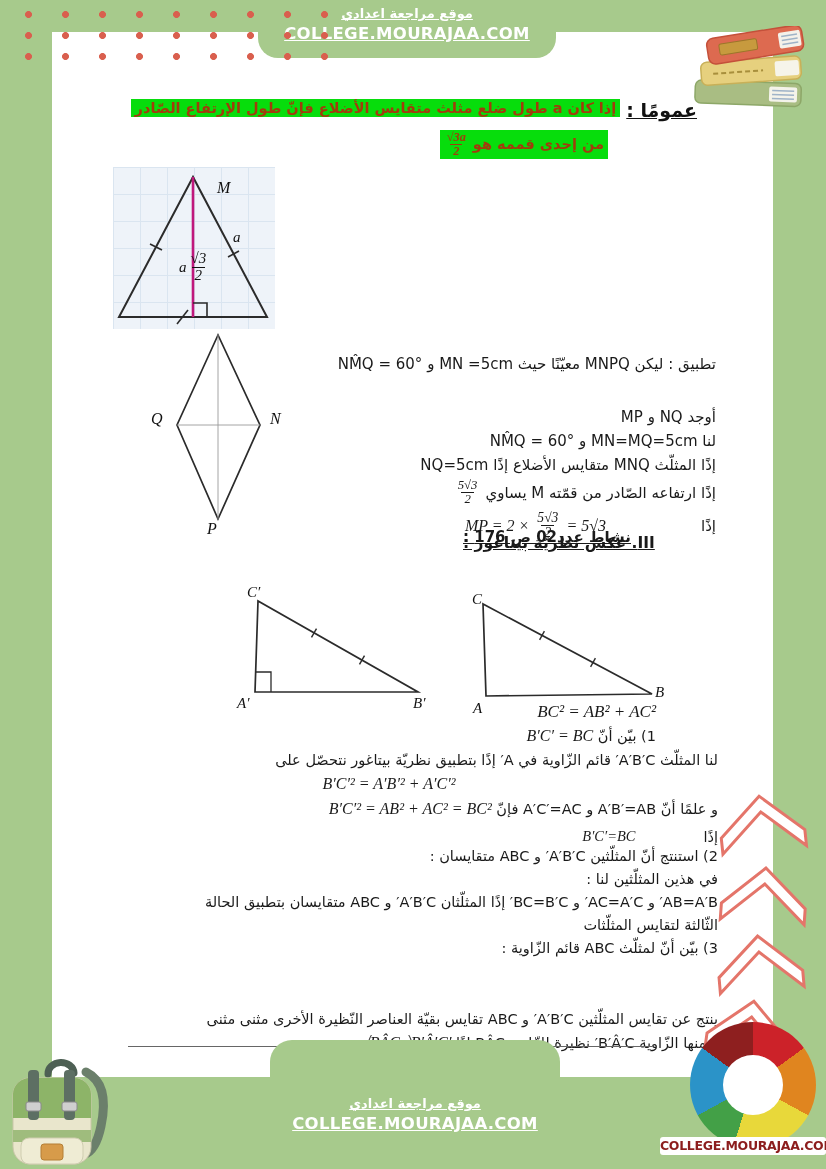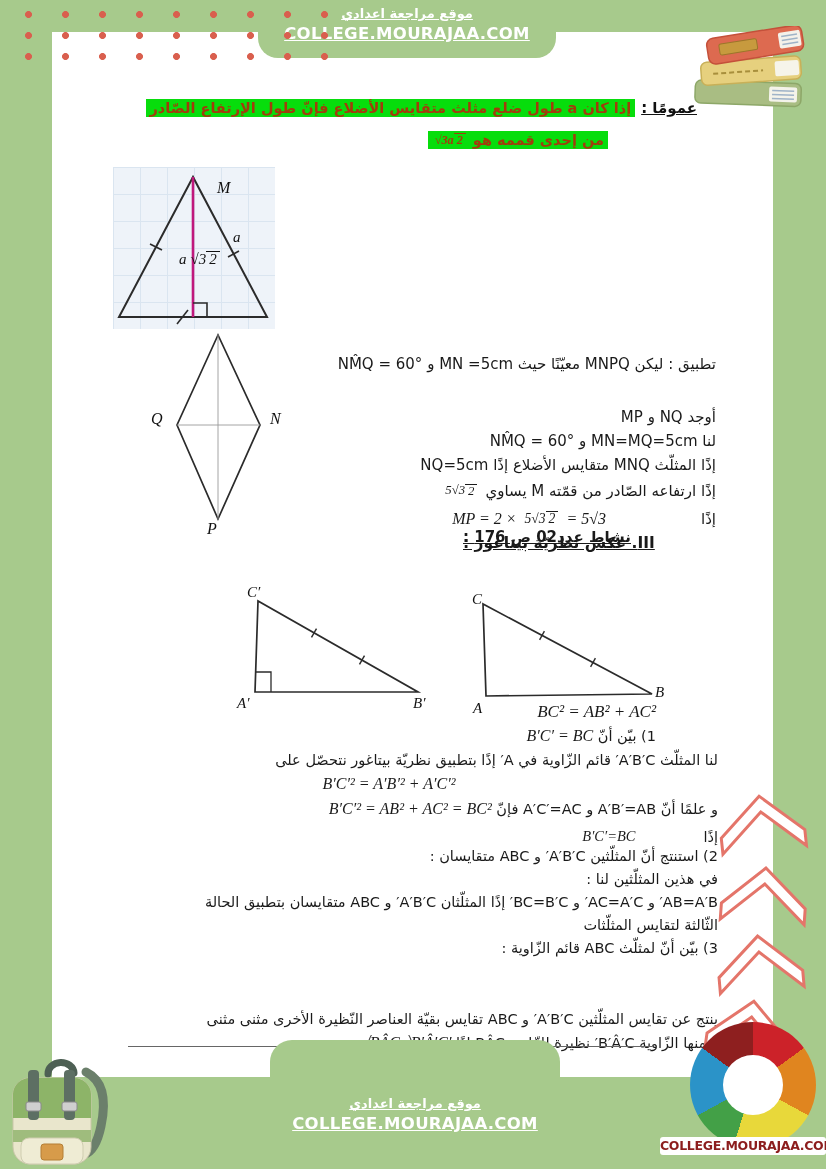--- a/index.html
+++ b/index.html
@@ -23,25 +23,25 @@
   .top-tab{left:258px;top:0;width:298px;height:58px;border-radius:0 0 20px 20px;}
   .bottom-tab{left:270px;top:1040px;width:290px;height:129px;border-radius:22px 22px 0 0;padding-top:50px;box-sizing:border-box;}
   .site-name{font-size:13px;font-weight:bold;text-decoration:underline;margin-top:6px;}
   .site-url{font-size:16.5px;font-weight:bold;text-decoration:underline;letter-spacing:.3px;margin-top:3px;}
   
   .dots{left:4px;top:2px;width:346px;height:60px;
     background-image:radial-gradient(circle,#d95f4e 3.1px,rgba(0,0,0,0) 3.8px);
     background-size:37px 21px;background-position:6px 2px;}
   
   .hl{background:#07dd0c;color:#a23c0c;font-weight:bold;font-size:14.5px;padding:1px 4px;}
-  .gen-label{font-weight:bold;font-size:15px;color:#111;text-decoration:underline;}
+  .gen-label{font-weight:bold;font-size:19px;color:#111;text-decoration:underline;}
   .gen-l1{top:99px;right:129px;display:flex;direction:rtl;align-items:flex-start;gap:6px;}
   .gen-l2{top:130px;right:218px;}
   
-  .frac{display:inline-flex;flex-direction:row;align-items:center;vertical-align:middle;line-height:1.05;font-size:.85em;margin:0 3px;}
+  .frac{display:inline-flex;flex-direction:column;align-items:center;vertical-align:middle;line-height:1.05;font-size:.85em;margin:0 3px;}
   .frac .den{border-top:1.2px solid currentColor;padding:0 3px;}
   
   .trifig{left:113px;top:167px;width:162px;height:162px;
     background-color:#eef3f9;
     background-image:linear-gradient(#dae5f0 1px,rgba(0,0,0,0) 1px),linear-gradient(90deg,#dae5f0 1px,rgba(0,0,0,0) 1px);
     background-size:27px 27px;}
   .vlab{font-family:"Liberation Serif","DejaVu Serif",serif;font-style:italic;font-size:15px;color:#111;}
   
   .app{left:280px;top:352px;width:436px;font-size:15px;line-height:24px;}
   .app div{white-space:nowrap;}

